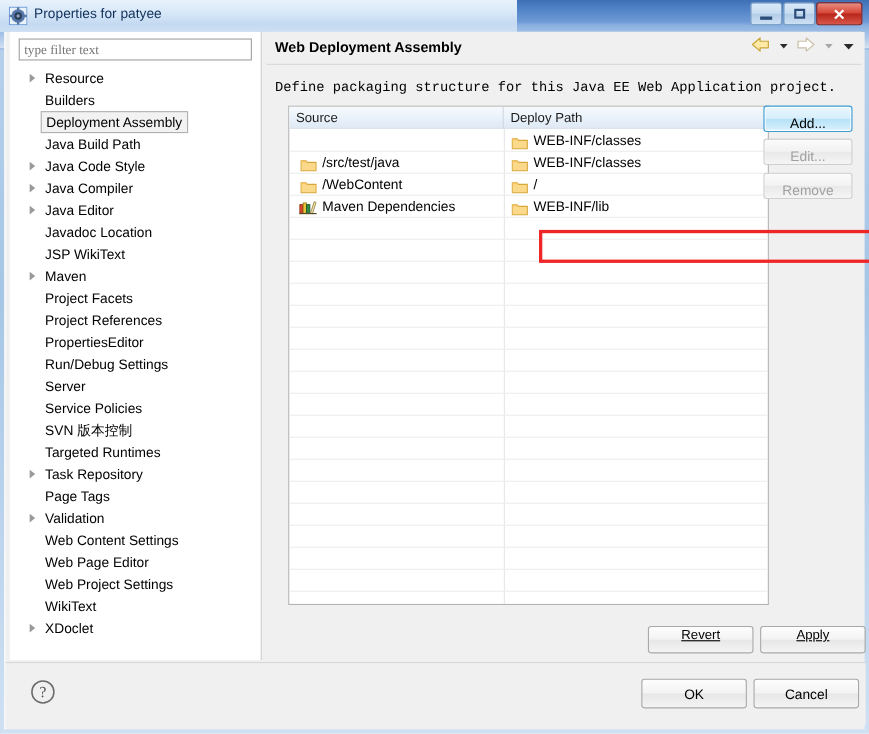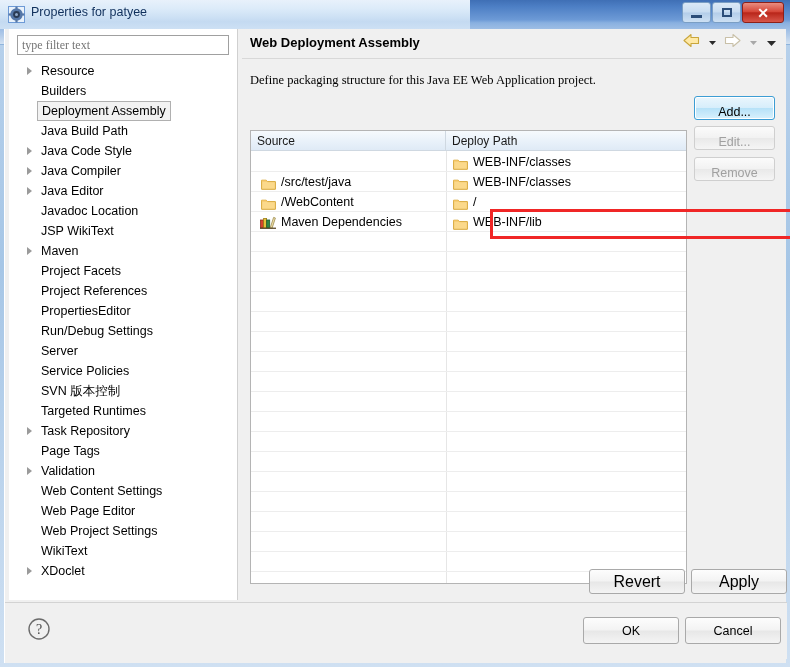--- a/index.html
+++ b/index.html
@@ -132,29 +132,28 @@
   }
   #nav-icons { position:absolute; right:5px; top:4px; height:20px; }
   .nav-ic { display:inline-block; vertical-align:middle; margin-left:2px; }
   #header-rule {
     position:absolute; left:0; top:29px; width:541px; height:1px;
     background:#d8d8d8;
   }
   #page-desc {
     position:absolute; left:8px; top:44px;
     font-size:12.5px; color:#000000;
-    font-family:Liberation Serif, serif;
+    font-family:Liberation Mono, monospace;
   }
 
   
   #table-wrap {
-    position:absolute; left:8px; top:67px; width:437px; height:454px;
+    position:absolute; left:20px; top:67px; width:437px; height:454px;
     border:1px solid #b4b4b4; background:#ffffff;
     overflow:hidden;
-    margin-top:34px;
   }
   #table-head {
     position:absolute; left:0; top:0; width:437px; height:20px;
     background: linear-gradient(180deg,#f6fafd 0%,#eaf2fa 50%,#dfeaf6 100%);
     border-bottom:1px solid #cfd8e1;
   }
   .th {
     position:absolute; top:0; height:20px; line-height:20px;
     font-size:12px; color:#1a1a1a; padding-left:6px;
     font-family:"Liberation Sans", sans-serif;
@@ -211,23 +210,24 @@
     border:1px solid #cfcfcf; color:#a0a0a0;
   }
   #btn-edit { top:97px; }
   #btn-remove { top:128px; }
 
   
   .botbtn {
     position:absolute; height:25px; width:96px;
     background: linear-gradient(180deg,#fdfdfd 0%,#f3f3f3 48%,#e7e7e7 52%,#f4f4f4 100%);
     border:1px solid #a9a9a9; border-radius:3px;
-    font-size:16px; color:#000;
-    display:flex; align-items:center; justify-content:center;
-    font-family:"Liberation Sans", sans-serif;
+    font-size:12px; color:#000;
+    display:flex; align-items:flex-start; justify-content:center;
+    font-family:"Liberation Sans", sans-serif;
+    text-decoration:underline;
   }
   #btn-revert { left:347px; top:540px; }
   #btn-apply  { left:449px; top:540px; }
 
   
   #bottom-sep {
     position:absolute; left:0px; top:573px; width:782px; height:1px;
     background:#d3d3d3;
   }
   #bottom-bar {

